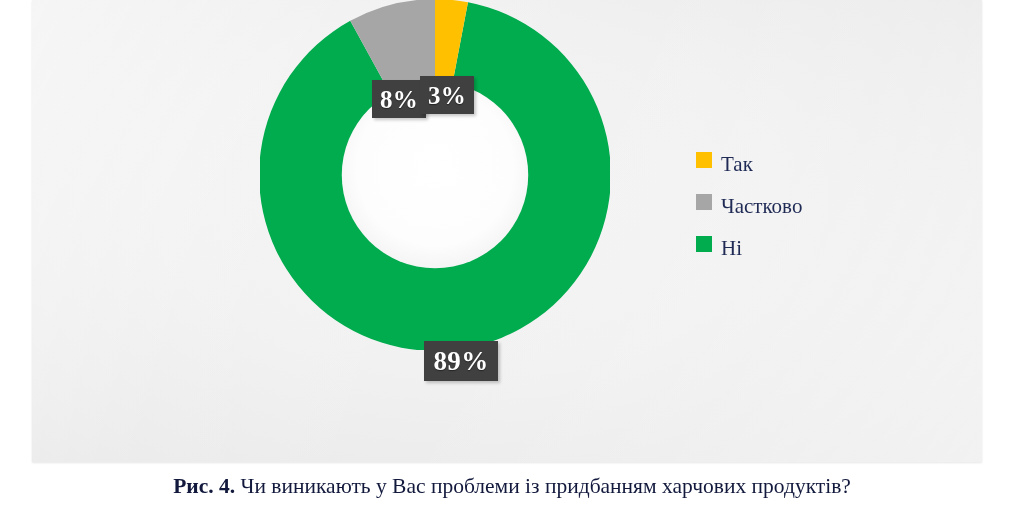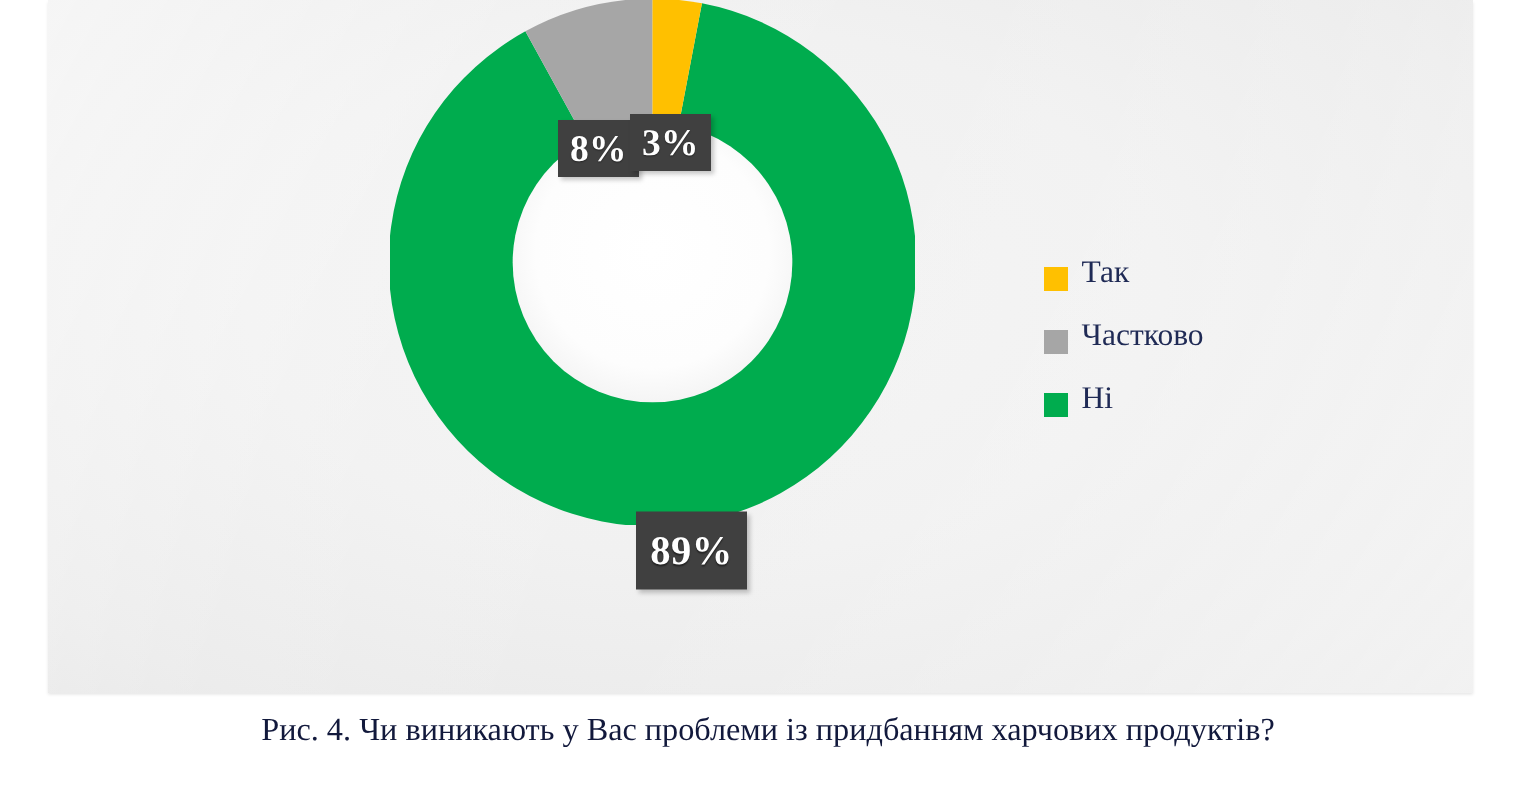--- a/index.html
+++ b/index.html
@@ -68,33 +68,33 @@
     line-height: 1;
     letter-spacing: 0.3px;
     display: flex;
     align-items: center;
     justify-content: center;
     box-shadow: 2px 2px 3px rgba(0,0,0,0.22);
     text-shadow: 0 1px 1px rgba(0,0,0,0.45);
   }
   .label-8  { left: 340px; top: 80px;  width: 54px; height: 38px; z-index: 4; }
   .label-3  { left: 388px; top: 76px;  width: 54px; height: 38px; z-index: 5; }
-  .label-89 { left: 392px; top: 341px; width: 74px; height: 52px; z-index: 4;
+  .label-89 { left: 392px; top: 341px; width: 74px; height: 40px; z-index: 4;
               font-size: 27px; }
 
   
   .legend {
     position: absolute;
     left: 664px;
     top: 152px;
     width: 230px;
   }
   .legend-row {
     display: flex;
-    align-items: flex-end;
+    align-items: flex-start;
     height: 42px;
   }
   .legend-swatch {
     width: 16px;
     height: 16px;
     flex: 0 0 16px;
     margin-right: 9px;
   }
   .legend-label {
     font-family: "Liberation Serif", serif;
@@ -108,21 +108,21 @@
     position: absolute;
     left: 0;
     top: 474px;
     width: 1024px;
     text-align: center;
     font-family: "Liberation Serif", serif;
     font-size: 21.5px;
     color: #12193c;
     white-space: nowrap;
   }
-  .caption .caption-prefix { font-weight: normal; }
+  .caption .caption-prefix { font-weight: bold; }
 </style>
 </head>
 <body>
 
 <div id="figure-root">
 
   <div class="chart-panel">
     <div class="panel-sheen"></div>
 
     <div class="donut-wrap">

